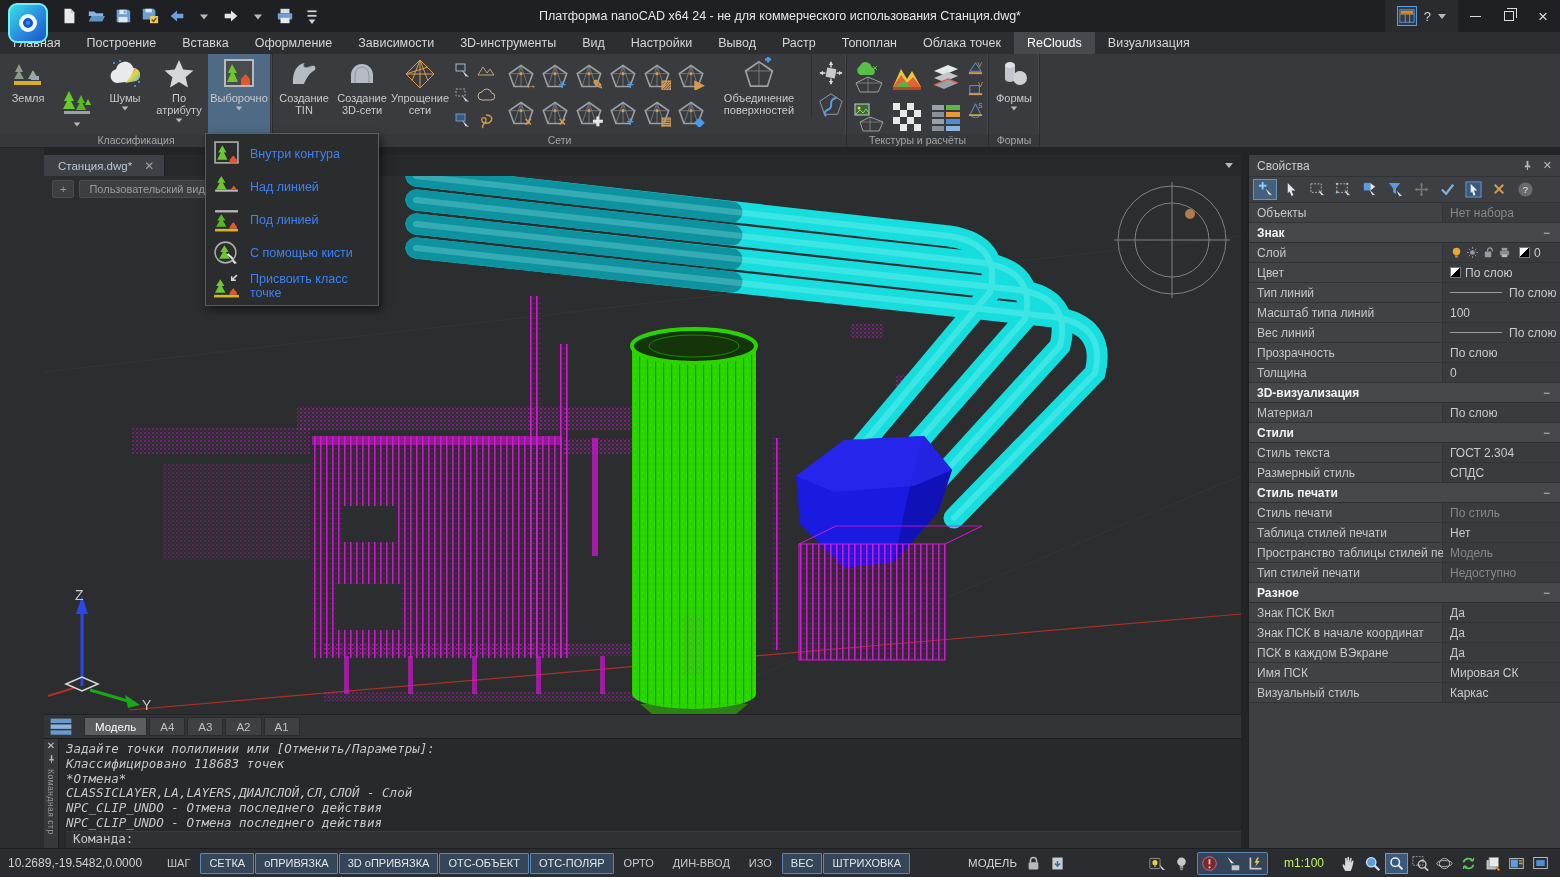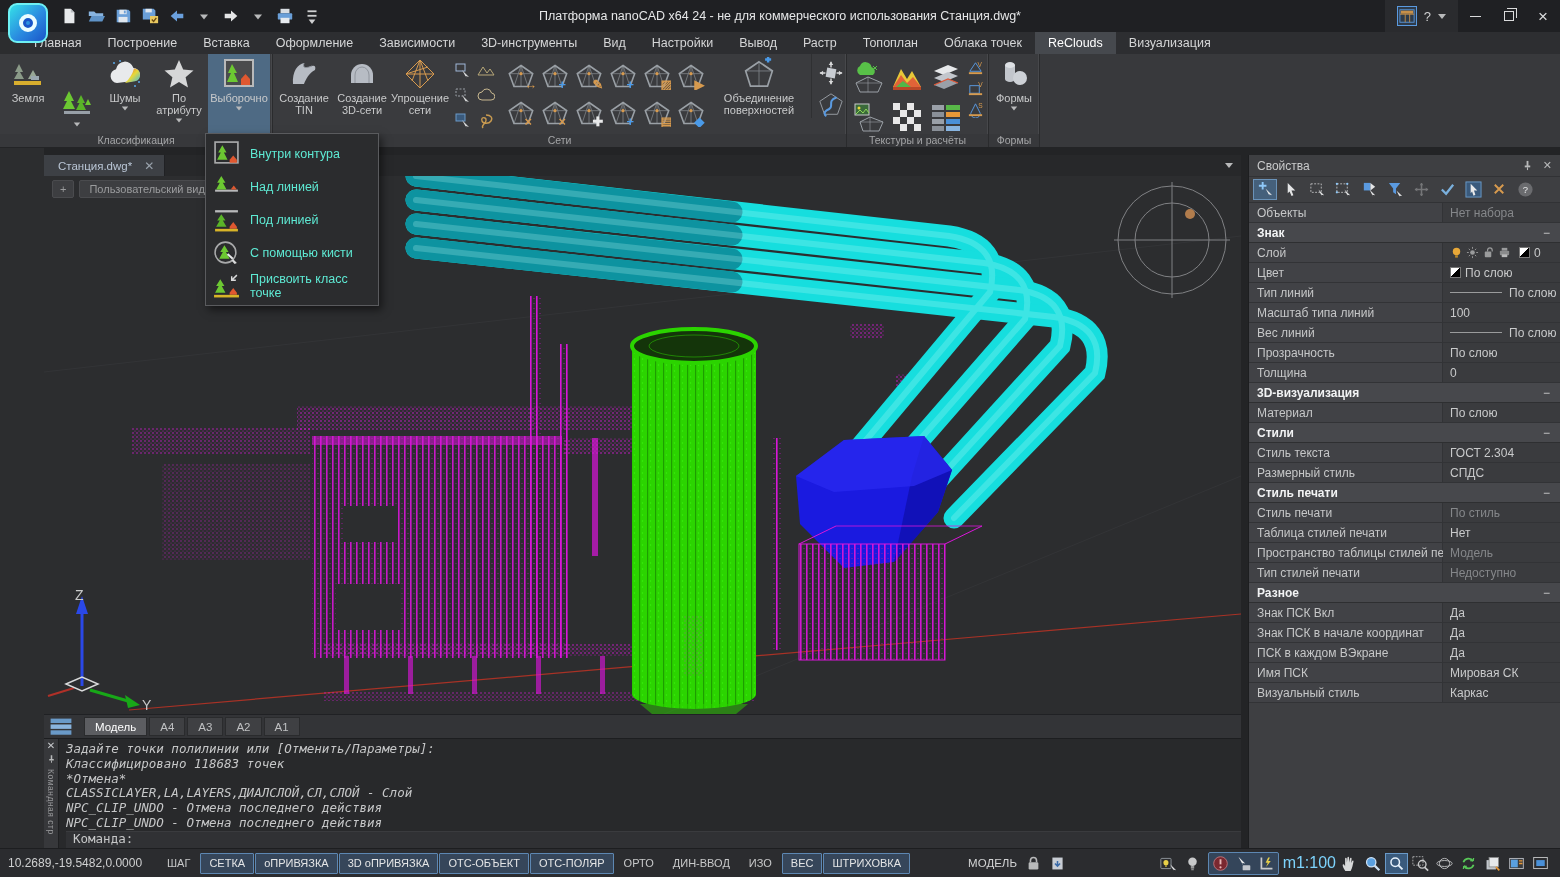--- a/index.html
+++ b/index.html
@@ -26,21 +26,21 @@
   .tblbox svg{width:16px;height:16px;}
   .helpq{font-size:13px;color:#cfd0d1;}
   .caret-d{width:0;height:0;border-left:4px solid transparent;border-right:4px solid transparent;border-top:5px solid #b8b9ba;}
   .wbtn{width:34px;height:100%;display:flex;align-items:center;justify-content:center;color:#dadbdc;}
   .wmin{width:11px;border-top:1.6px solid #dadbdc;display:inline-block;}
   .wres{width:10px;height:10px;border:1.4px solid #dadbdc;position:relative;display:inline-block;}
   .wres::after{content:"";position:absolute;left:2px;top:-4px;width:9px;height:9px;border:1.4px solid #dadbdc;border-left:none;border-bottom:none;}
   .wclose{font-size:17px;line-height:17px;}
 
   
-  .tabrow{height:22px;background:#2d2e31;display:flex;align-items:stretch;margin-left:21px;}
+  .tabrow{height:22px;background:#2d2e31;display:flex;align-items:stretch;}
   .rtab{padding:0 13px;font-size:12.5px;color:#d5d6d7;display:flex;align-items:center;}
   .rtab.active{background:#46494e;color:#fff;}
 
   
   .ribbon{height:94px;background:#3a3b3e;display:flex;border-bottom:1px solid #232426;}
   .rpanel{position:relative;padding:0 2px 13px 2px;border-right:1px solid #2a2b2d;box-shadow:inset -1px 0 0 #47484b;display:flex;align-items:flex-start;}
   .plab{position:absolute;bottom:0;left:0;right:0;height:13px;background:#37383b;color:#a4a5a7;
         font-size:10.5px;line-height:13px;text-align:center;white-space:nowrap;overflow:hidden;}
   .rbig{display:flex;flex-direction:column;align-items:center;padding-top:3px;height:81px;font-size:11px;color:#c9cacb;}
   .rbig .ricon{width:34px;height:34px;margin-bottom:1px;}
@@ -121,27 +121,27 @@
   
   .statusbar{height:29px;background:#2b2c2f;border-top:1px solid #1d1e20;display:flex;align-items:center;padding:0 8px;gap:2px;}
   .coords{width:148px;font-size:12px;color:#cfd0d1;}
   .stog{height:21px;padding:0 8px;display:flex;align-items:center;font-size:11px;color:#c8c9ca;border:1px solid transparent;border-radius:1px;}
   .stog.on{border-color:#5d87b2;background:#36465a;color:#e4e5e6;}
   .smodel{font-size:11.5px;color:#d2d3d4;margin-left:56px;display:flex;align-items:center;gap:5px;}
   .sic{width:23px;height:21px;display:flex;align-items:center;justify-content:center;border:1px solid transparent;}
   .sic svg{width:17px;height:17px;}
   .sic.on{border-color:#6a9ac8;background:#3a5a7c;}
   .sgroup{display:flex;border:1px solid #5d87b2;background:#34455a;border-radius:2px;margin:0 3px;}
-  .sscale{font-size:16px;color:#7dd3fc;margin:0 0;}
+  .sscale{font-size:12px;color:#bef264;margin:0 12px;}
   .scluster{display:flex;align-items:center;gap:1px;}
 
   
   .menu{position:absolute;left:205px;top:133px;width:174px;background:#2b2c2e;border:1px solid #5a5b5e;
         box-shadow:3px 4px 8px rgba(0,0,0,.5);z-index:50;padding:3px 0;}
-  .mi{height:33px;display:flex;align-items:center;gap:10px;padding:0 7px;font-size:12.5px;color:#5eead4;}
+  .mi{height:33px;display:flex;align-items:center;gap:10px;padding:0 7px;font-size:12.5px;color:#3b82f6;}
   .mi .micon{width:27px;height:27px;flex:0 0 27px;}
   .mi .micon svg{width:27px;height:27px;}
 </style>
 </head>
 <body>
 
 <div class="app">
 
   <div class="titlebar">
     <div class="applogo">

